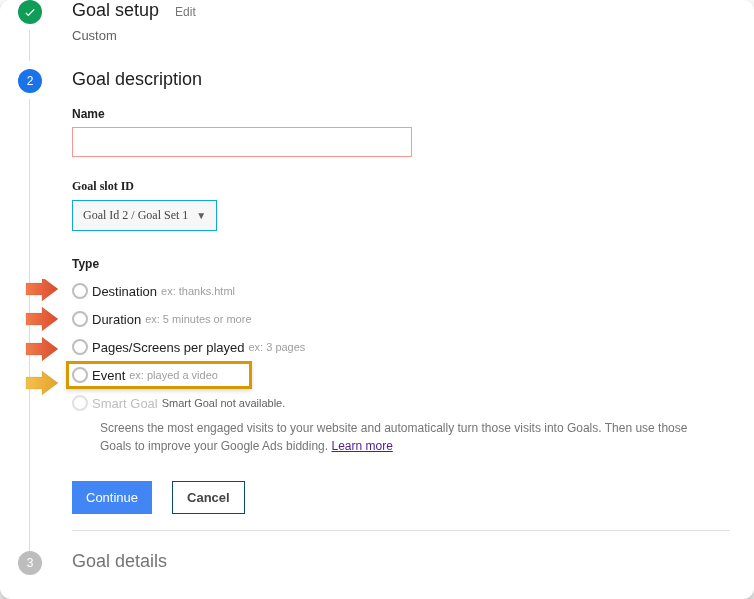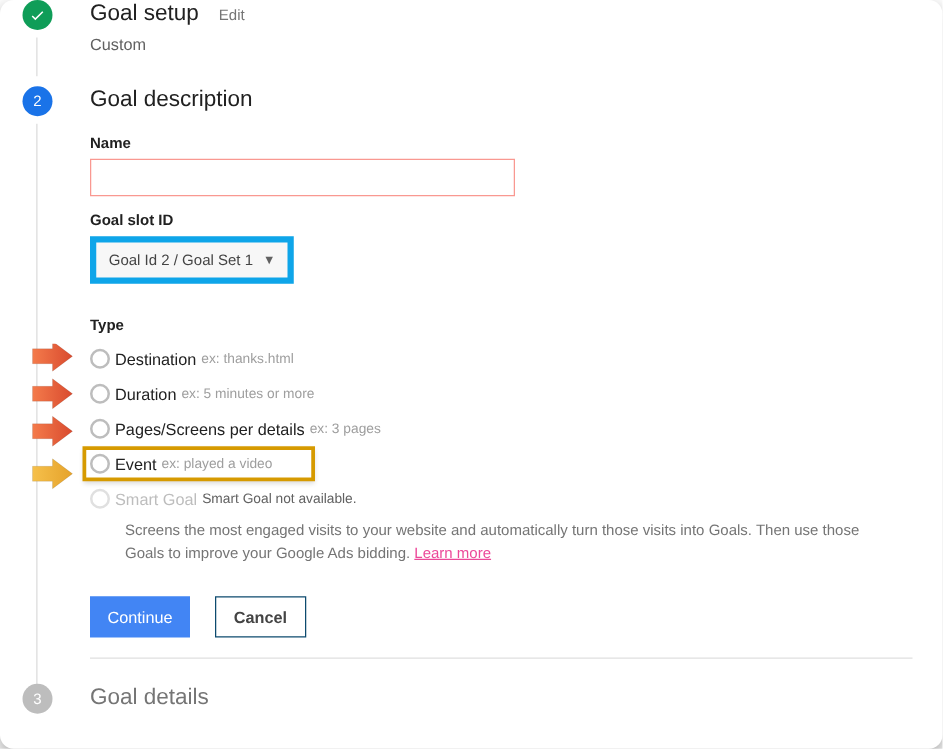--- a/index.html
+++ b/index.html
@@ -87,21 +87,21 @@
     outline: none;
     font-size: 13px;
     padding: 4px 8px;
     background: #fff;
   }
   .dropdown {
     display: inline-flex;
     align-items: center;
     gap: 8px;
     padding: 7px 10px;
-    border: 5px solid #0ea5e9;
+    border: 1px solid #0ea5e9;
     background: #f7f7f7;
     font-size: 12px;
     color: #444;
     cursor: pointer;
   }
   .dropdown .caret {
     font-size: 10px;
     color: #616161;
   }
   .radio-row {
@@ -130,21 +130,21 @@
   .radio-row.disabled .radio-label { color: #bdbdbd; }
   .radio-row.disabled .radio-circle { border-color: #e0e0e0; }
   .smart-text {
     font-size: 12px;
     color: #757575;
     line-height: 1.5;
     margin-top: 2px;
     padding-right: 8px;
   }
   .learn-more {
-    color: #ec4899;
+    color: #4c1d95;
     text-decoration: underline;
     cursor: pointer;
   }
   .highlight-box {
     position: absolute;
     border: 3px solid #d69a00;
     pointer-events: none;
     left: -6px;
     top: 0px;
     width: 186px;
@@ -210,21 +210,21 @@
       <div class="step-badge badge-active">2</div>
       <div class="step-title-row">
         <div class="step-title">Goal description</div>
       </div>
 
       <div class="section">
         <div class="section-label">Name</div>
         <input class="name-input" type="text" style="">
       </div>
 
-      <div class="section" style="margin-top:12px;">
+      <div class="section" style="margin-top:22px;font-family:Liberation Serif, serif;">
         <div class="section-label">Goal slot ID</div>
         <div class="dropdown">
           <span>Goal Id 2 / Goal Set 1</span>
           <span class="caret">▼</span>
         </div>
       </div>
 
       <div class="section" style="margin-top:26px;">
         <div class="section-label">Type</div>
 
@@ -265,21 +265,21 @@
           </div>
 
           <div class="radio-row">
             <div class="radio-circle"></div>
             <span class="radio-label">Duration</span>
             <span class="radio-hint">ex: 5 minutes or more</span>
           </div>
 
           <div class="radio-row">
             <div class="radio-circle"></div>
-            <span class="radio-label">Pages/Screens per details</span>
+            <span class="radio-label">Pages/Screens per played</span>
             <span class="radio-hint">ex: 3 pages</span>
           </div>
 
           <div class="radio-row" style="position:relative;">
             <div class="highlight-box"></div>
             <div class="radio-circle"></div>
             <span class="radio-label">Event</span>
             <span class="radio-hint">ex: played a video</span>
           </div>
 

